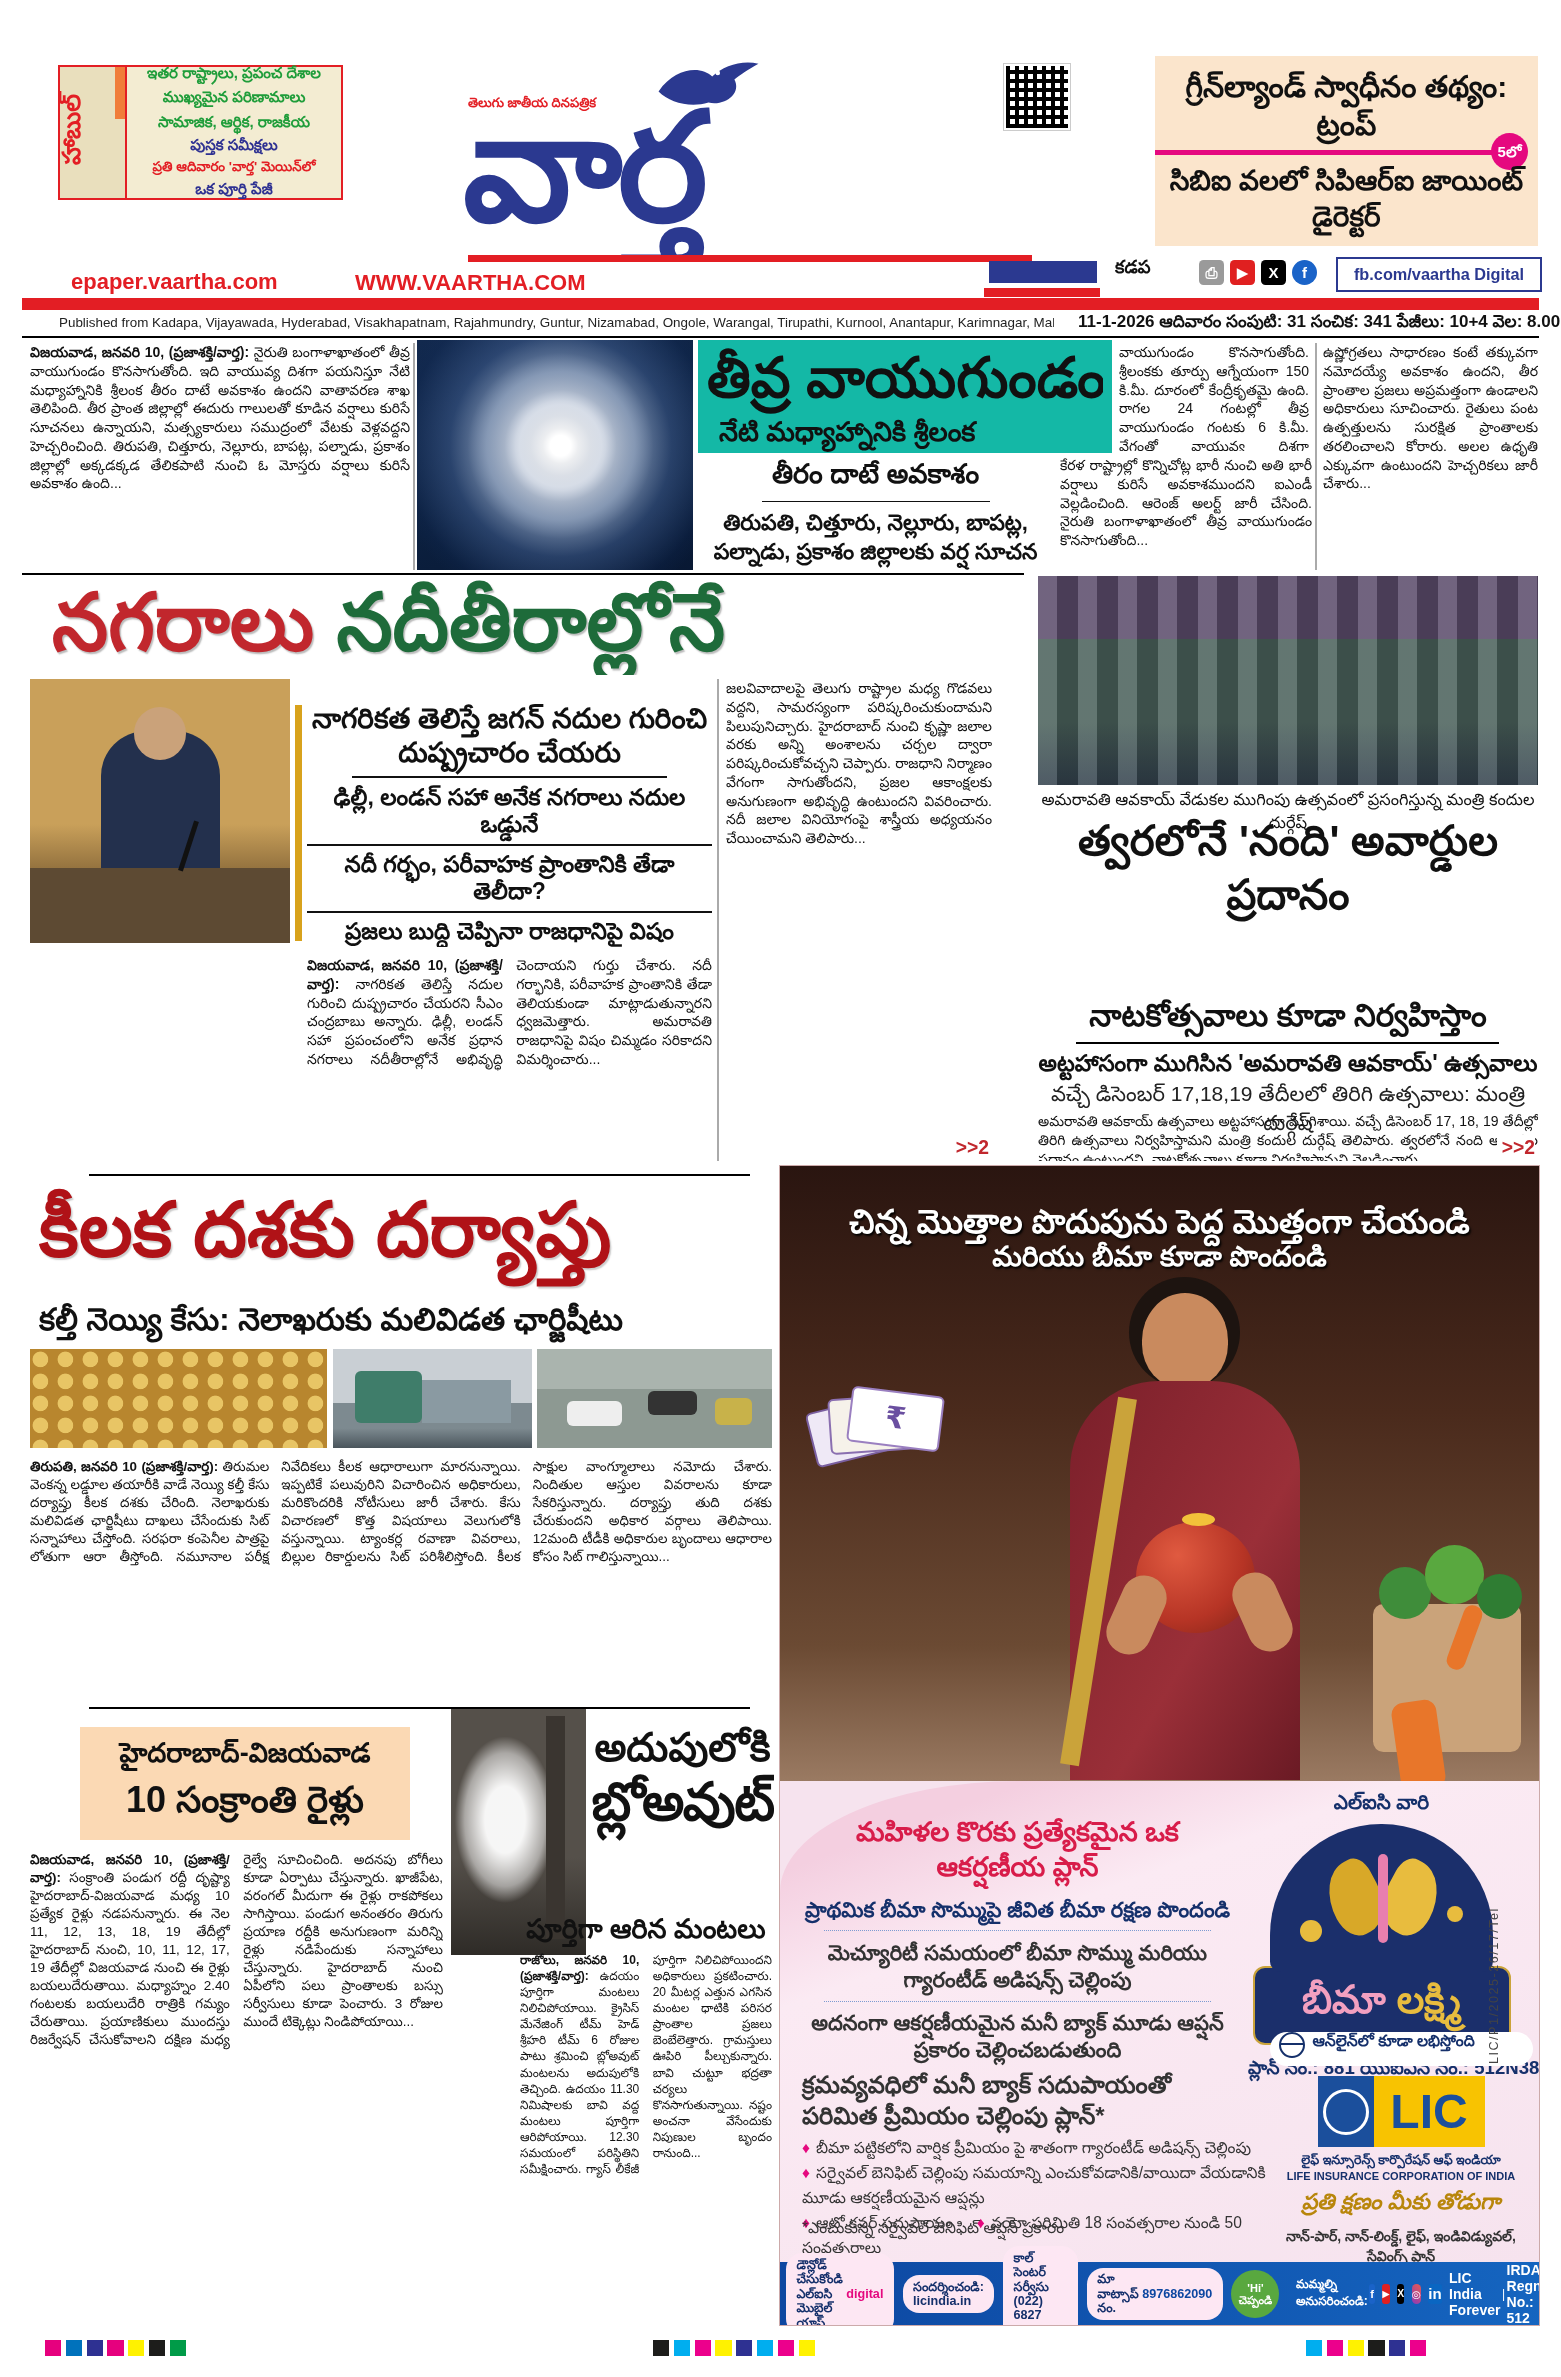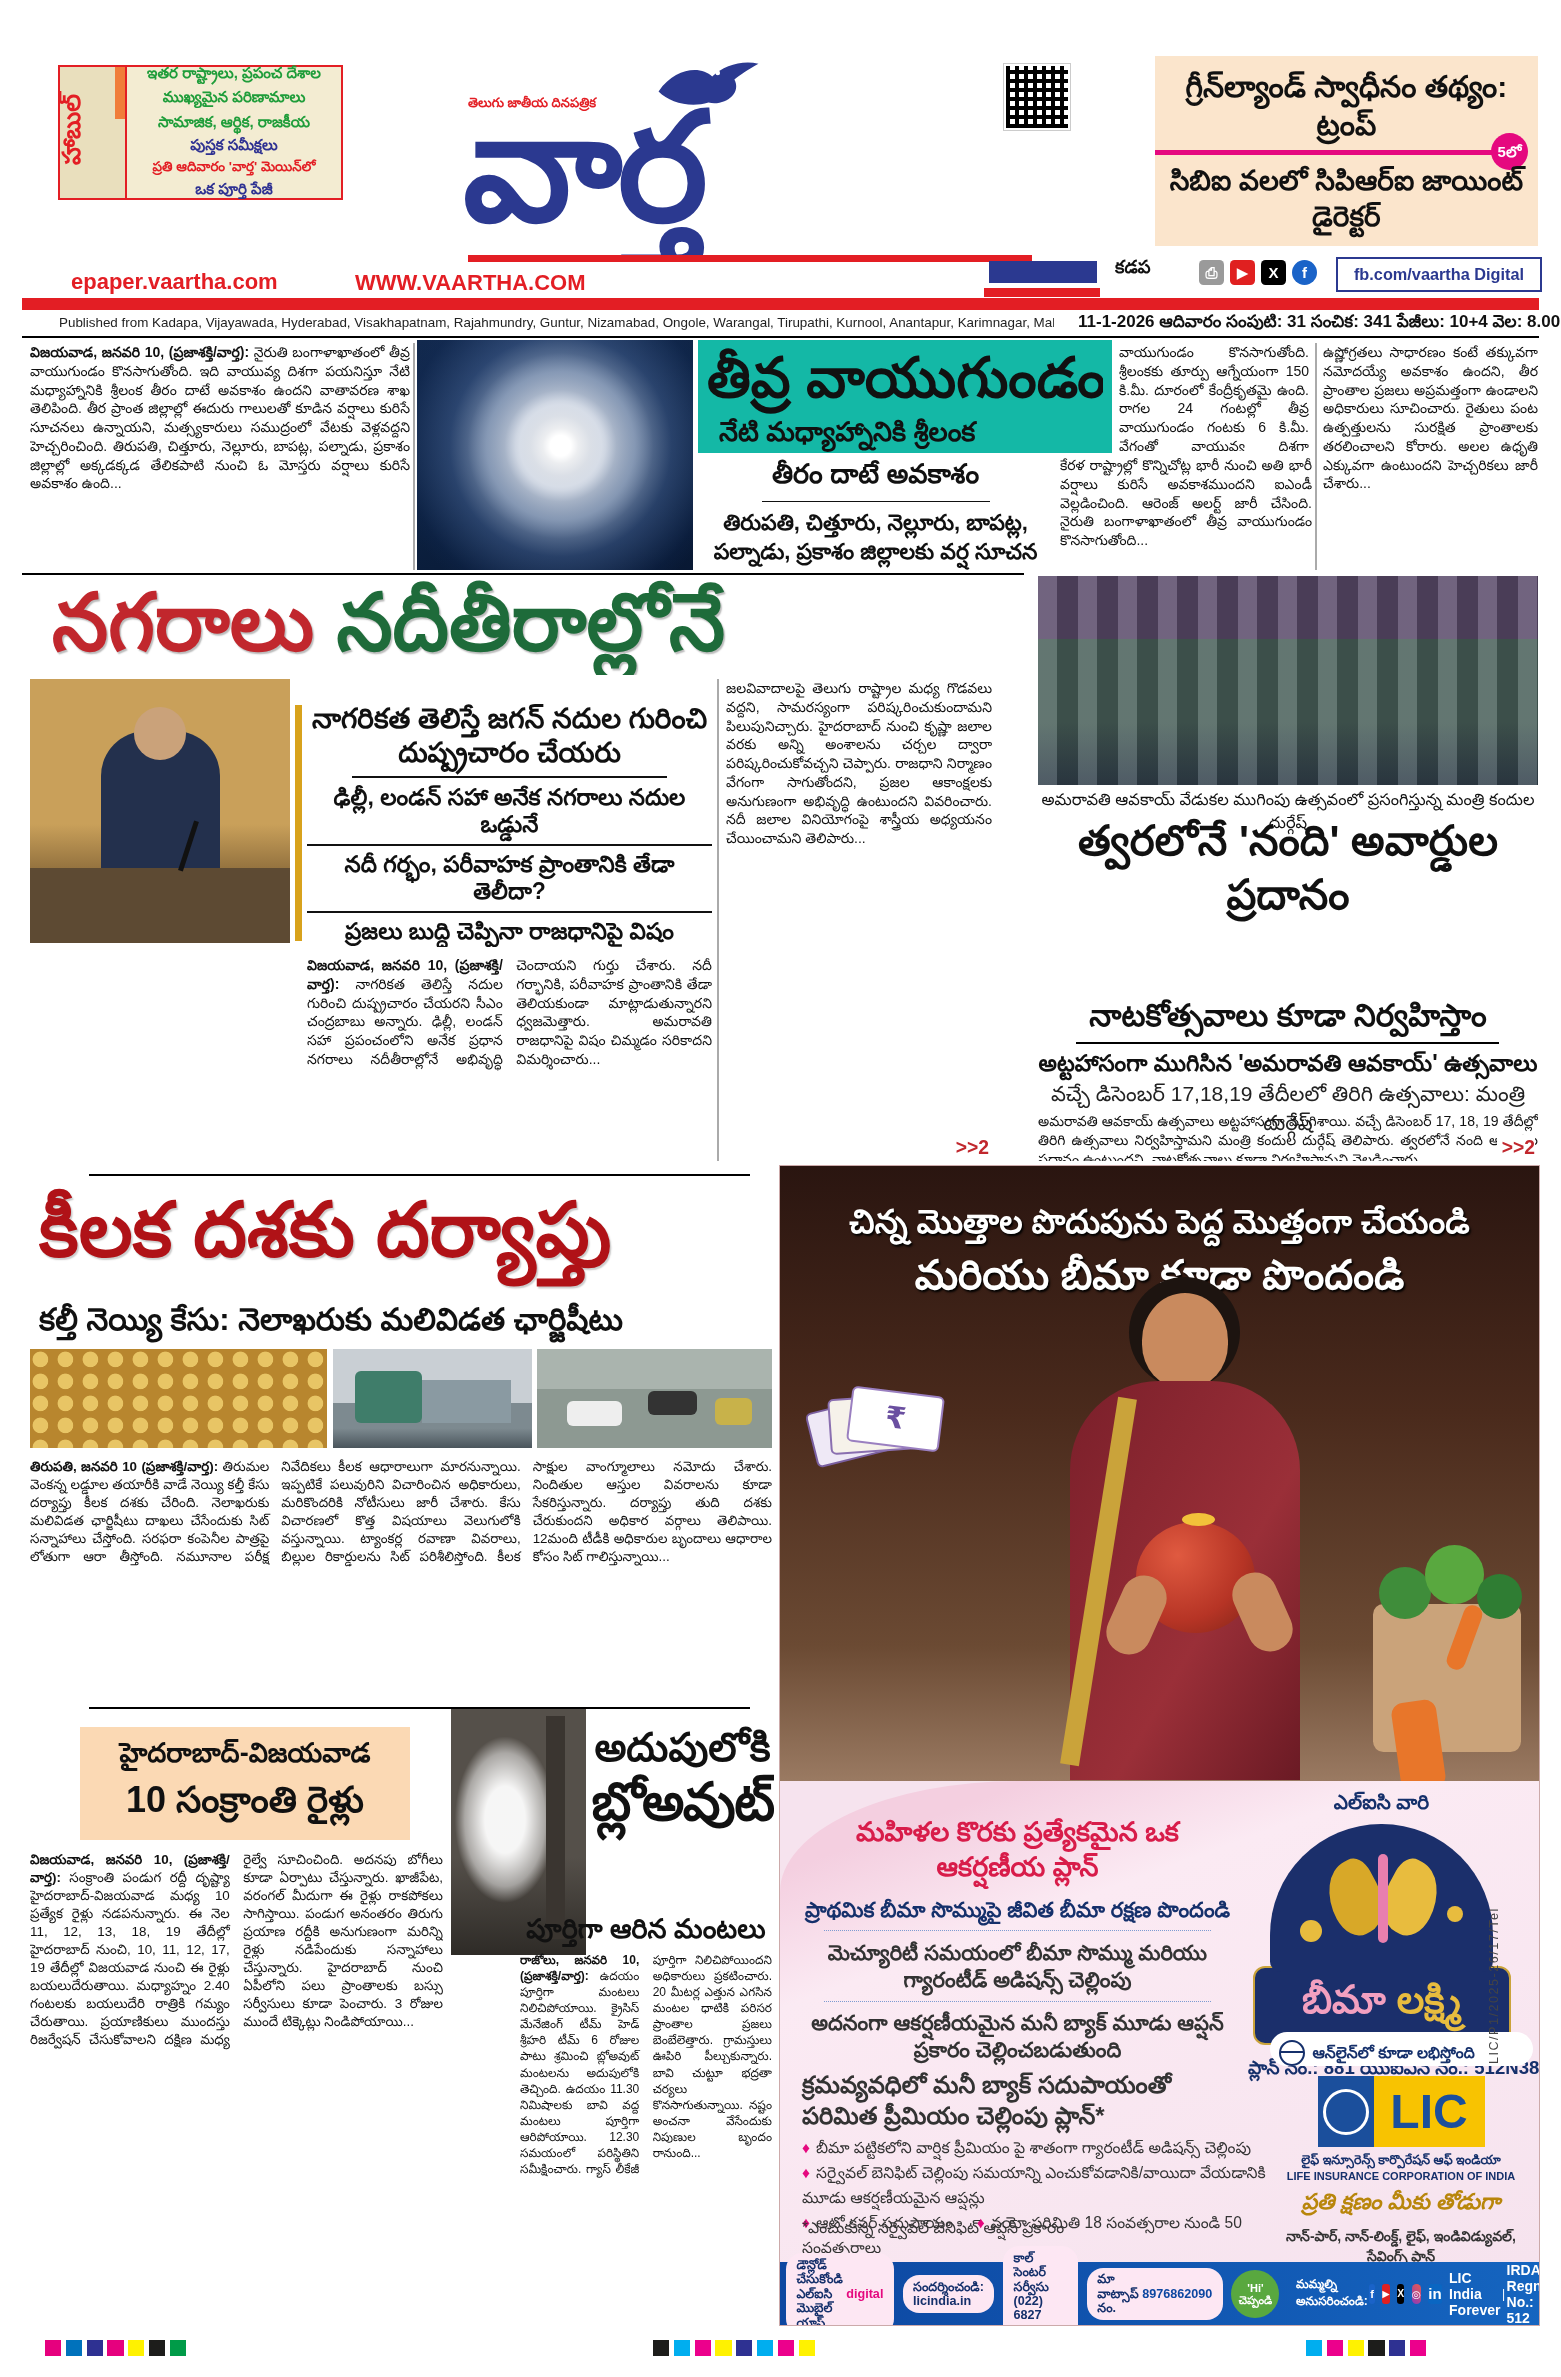--- a/index.html
+++ b/index.html
@@ -213,21 +213,21 @@
   <div class="abs b c" style="left:520px;top:1914px;width:252px;font-size:27px">పూర్తిగా ఆరిన మంటలు</div>
   <div class="abs j col2" style="left:520px;top:1952px;width:252px;height:374px;font-size:12px;overflow:hidden">
     <b>రాజోలు, జనవరి 10, (ప్రజాశక్తి/వార్త):</b>
     <span>ఉదయం పూర్తిగా మంటలు నిలిచిపోయాయి. క్రైసిస్ మేనేజింగ్ టీమ్ హెడ్ శ్రీహరి టీమ్ 6 రోజుల పాటు శ్రమించి బ్లోఅవుట్ మంటలను అదుపులోకి తెచ్చింది. ఉదయం 11.30 నిమిషాలకు బావి వద్ద మంటలు పూర్తిగా ఆరిపోయాయి. 12.30 సమయంలో పరిస్థితిని సమీక్షించారు. గ్యాస్ లీకేజీ పూర్తిగా నిలిచిపోయిందని అధికారులు ప్రకటించారు. 20 మీటర్ల ఎత్తున ఎగసిన మంటల ధాటికి పరిసర ప్రాంతాల ప్రజలు బెంబేలెత్తారు. గ్రామస్తులు ఊపిరి పీల్చుకున్నారు. బావి చుట్టూ భద్రతా చర్యలు కొనసాగుతున్నాయి. నష్టం అంచనా వేసేందుకు నిపుణుల బృందం రానుంది...</span>
   </div>
 
   <div class="abs" style="left:779px;top:1165px;width:759px;height:1159px;border:0.7px solid #caa;overflow:hidden;background:#f6e3ee">
 
     <div class="abs" style="left:0;top:0;width:759px;height:615px;background:linear-gradient(180deg,#2a1510,#4a2a1c 40%,#6b4a33 78%,#9a7a62 100%)">
       <div class="abs b c" style="left:15px;top:37px;width:729px;font-size:33px;color:#fff;text-shadow:1.5px 1.5px 2.2px #000">చిన్న మొత్తాల పొదుపును పెద్ద మొత్తంగా చేయండి</div>
-      <div class="abs b c" style="left:15px;top:86px;width:729px;font-size:41px;color:#fff;text-shadow:1.5px 1.5px 2.2px #000">మరియు బీమా కూడా పొందండి</div>
+      <div class="abs b c" style="left:15px;top:75px;width:729px;font-size:28px;color:#fff;text-shadow:1.5px 1.5px 2.2px #000">మరియు బీమా కూడా పొందండి</div>
 
       <div class="abs" style="left:30px;top:223px;width:126px;height:89px">
         <div class="abs" style="left:0;top:13.4px;width:89px;height:52px;background:#efe9f6;border:2.2px solid #7a5fa0;border-radius:6px;transform:rotate(-14deg)"></div>
         <div class="abs" style="left:19.3px;top:7.4px;width:89px;height:52px;background:#f6f2ea;border:2.2px solid #8a6fb0;border-radius:6px;transform:rotate(-4deg)"></div>
         <div class="abs b c" style="left:39px;top:1.5px;width:89px;height:52px;background:#fff;border:2.2px solid #9a7fc0;border-radius:6px;transform:rotate(7deg);font-size:30px;color:#6a4fa0;line-height:49px">₹</div>
       </div>
 
       <div class="abs" style="left:245px;top:111px;width:312px;height:503px">
         <div class="abs" style="left:104px;top:0;width:111px;height:111px;background:#1d1410;border-radius:50%"></div>
         <div class="abs" style="left:117px;top:16.3px;width:86px;height:95px;background:#c98a5e;border-radius:50% 50% 46% 46%"></div>
@@ -280,21 +280,21 @@
       <div class="abs" style="left:22px;top:355px;width:490px;font-size:15.6px;color:#333;line-height:1.6">
         <div><span class="diamond">♦</span><span>బీమా పట్టికలోని వార్షిక ప్రీమియం పై శాతంగా గ్యారంటీడ్ అడిషన్స్ చెల్లింపు</span></div>
         <div><span class="diamond">♦</span><span>సర్వైవల్ బెనిఫిట్ చెల్లింపు సమయాన్ని ఎంచుకోవడానికి/వాయిదా వేయడానికి మూడు ఆకర్షణీయమైన ఆప్షన్లు</span></div>
         <div>
           <span class="diamond">♦</span><span>ఆటో కవర్ సదుపాయం</span>
           <span class="diamond" style="margin-left:19.3px">♦</span><span>వయో పరిమితి 18 సంవత్సరాల నుండి 50 సంవత్సరాలు</span>
         </div>
       </div>
       <div class="abs" style="left:22px;top:438px;width:445px;font-size:15.6px;color:#333">*ఎంచుకున్న సర్వైవల్ బెనిఫిట్ ఆప్షన్ ప్రకారం</div>
 
-      <div class="abs" style="left:490px;top:251px;width:245px;height:34px;background:#fff;border-radius:18px;display:flex;align-items:flex-end;padding:0 9px">
+      <div class="abs" style="left:490px;top:251px;width:245px;height:34px;background:#fff;border-radius:18px;display:flex;align-items:flex-start;padding:0 9px">
         <span style="width:22px;height:22px;border:2.2px solid #15306b;border-radius:50%;margin-right:7.4px;display:inline-block;
                      background:linear-gradient(#fff 0 9px,#15306b 9px 11px,#fff 11px)"></span>
         <span class="b" style="color:#15306b;font-size:15.6px">ఆన్‌లైన్‌లో కూడా లభిస్తోంది</span>
       </div>
 
       <div class="abs c" style="left:502px;top:295px;width:238px">
         <div style="display:flex;justify-content:center">
           <div style="width:56px;height:71px;background:#1b4f9c;display:flex;align-items:center;justify-content:center">
             <div style="width:40px;height:40px;border:3px solid #fff;border-radius:50%"></div>
           </div>

